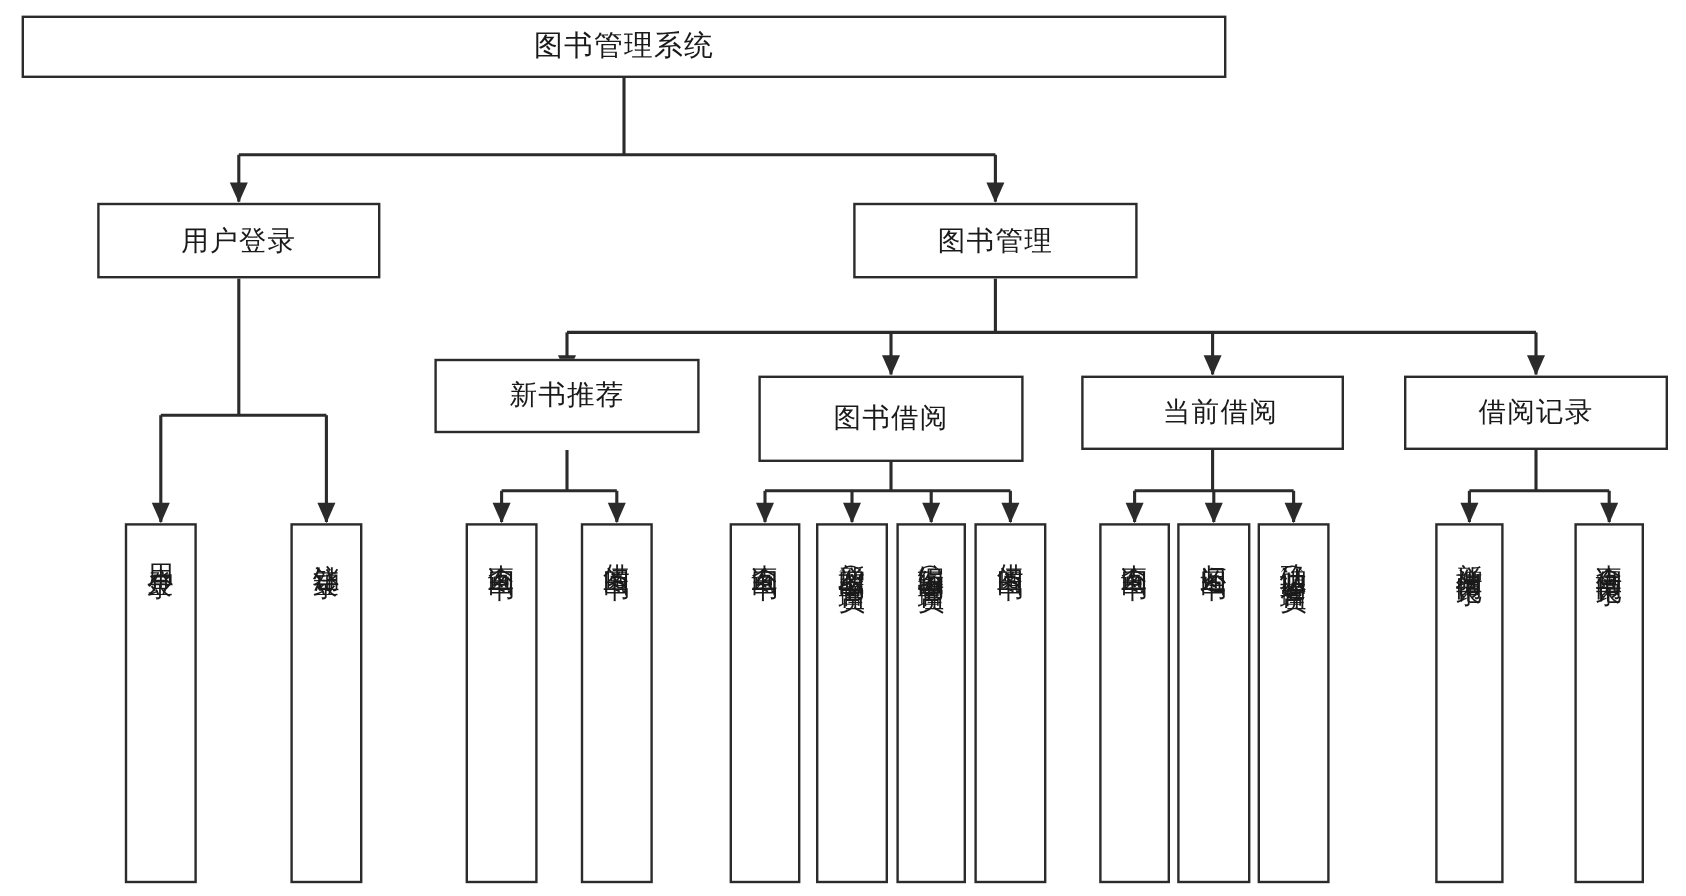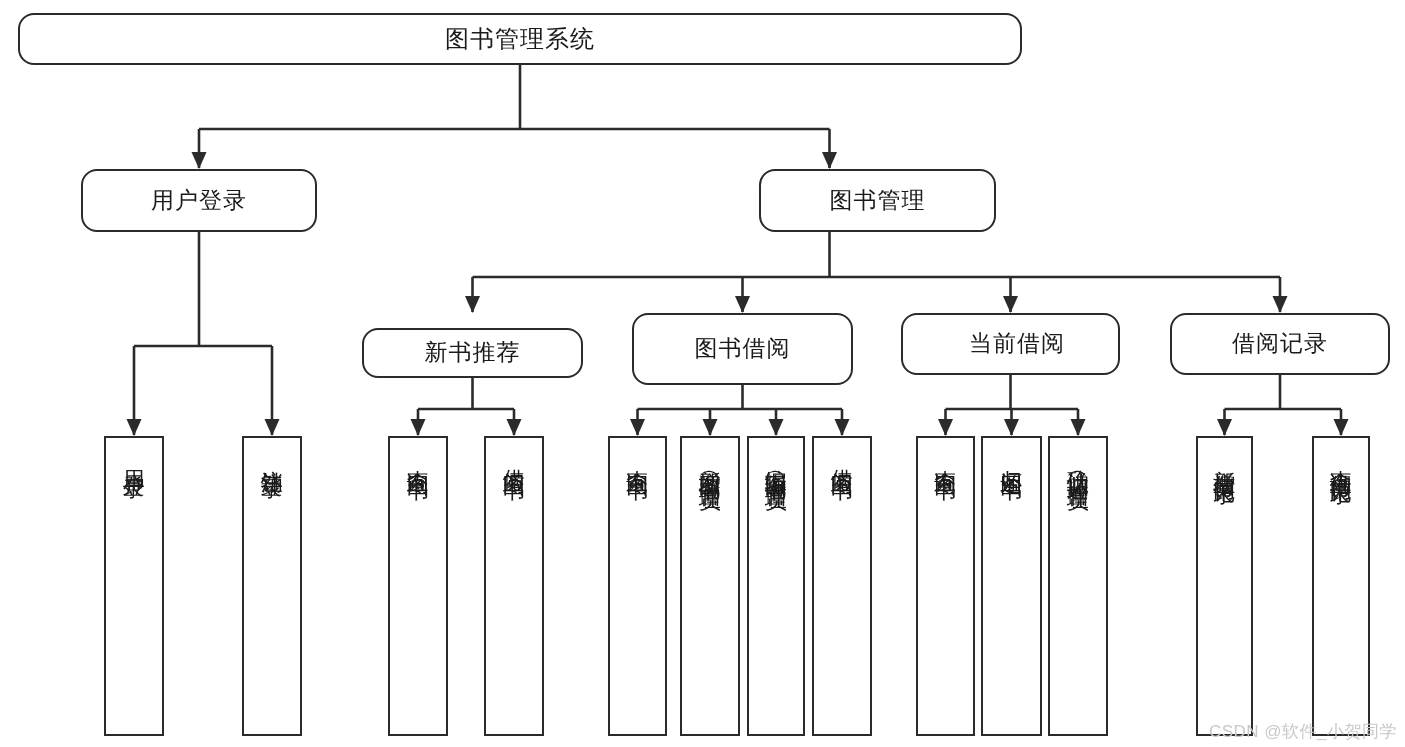--- a/index.html
+++ b/index.html
@@ -33,21 +33,20 @@
     background: #ffffff;
     display: flex;
     align-items: center;
     justify-content: center;
     color: #1a1a1a;
   }
   .node.horiz {
     font-size: 23px;
     letter-spacing: 1px;
     line-height: 1.1;
-    border-radius: 16px;
   }
   .node.root {
     font-size: 24px;
   }
   .node.leaf {
     align-items: flex-start;
     justify-content: center;
     padding-top: 14px;
   }
   .vtext {
@@ -127,24 +126,24 @@
       <path d="M 1341 409 L 1341 435" fill="none" stroke="#2b2b2b" stroke-width="2.6"></path>
       <polygon points="1333.5,419 1348.5,419 1341,436" fill="#2b2b2b"></polygon>
     </svg>
   <div id="nodes">
       <div class="node horiz root" style="left: 18px; top: 13px; width: 1004px; height: 52px;">
         <span>图书管理系统</span>
       </div>
       <div class="node horiz" style="left: 81px; top: 169px; width: 236px; height: 63px;">
         <span>用户登录</span>
       </div>
-      <div class="node horiz" style="left: 711px; top: 169px; width: 237px; height: 63px; margin-left: 48px;">
+      <div class="node horiz" style="left: 711px; top: 169px; width: 237px; height: 63px;">
         <span>图书管理</span>
       </div>
-      <div class="node horiz" style="left: 362px; top: 328px; width: 221px; height: 50px; font-family: Liberation Serif, serif;">
+      <div class="node horiz" style="left: 362px; top: 299px; width: 221px; height: 62px; font-family: Liberation Serif, serif;">
         <span>新书推荐</span>
       </div>
       <div class="node horiz" style="left: 632px; top: 313px; width: 221px; height: 72px;">
         <span>图书借阅</span>
       </div>
       <div class="node horiz" style="left: 901px; top: 313px; width: 219px; height: 62px; padding-left: 13px;">
         <span>当前借阅</span>
       </div>
       <div class="node horiz" style="left: 1170px; top: 313px; width: 220px; height: 62px; text-align: right;">
         <span>借阅记录</span>
@@ -182,14 +181,13 @@
       <div class="node leaf" style="left: 1048px; top: 436px; width: 60px; height: 300px;">
         <span class="vtext">确认归还（管理员）</span>
       </div>
       <div class="node leaf" style="left: 1196px; top: 436px; width: 57px; height: 300px;">
         <span class="vtext">新增借阅记录</span>
       </div>
       <div class="node leaf" style="left: 1312px; top: 436px; width: 58px; height: 300px;">
         <span class="vtext">查询借阅记录</span>
       </div>
     </div>
-  <div class="watermark">CSDN @软件_小贺同学</div>
 </div>
 
 </body></html>

